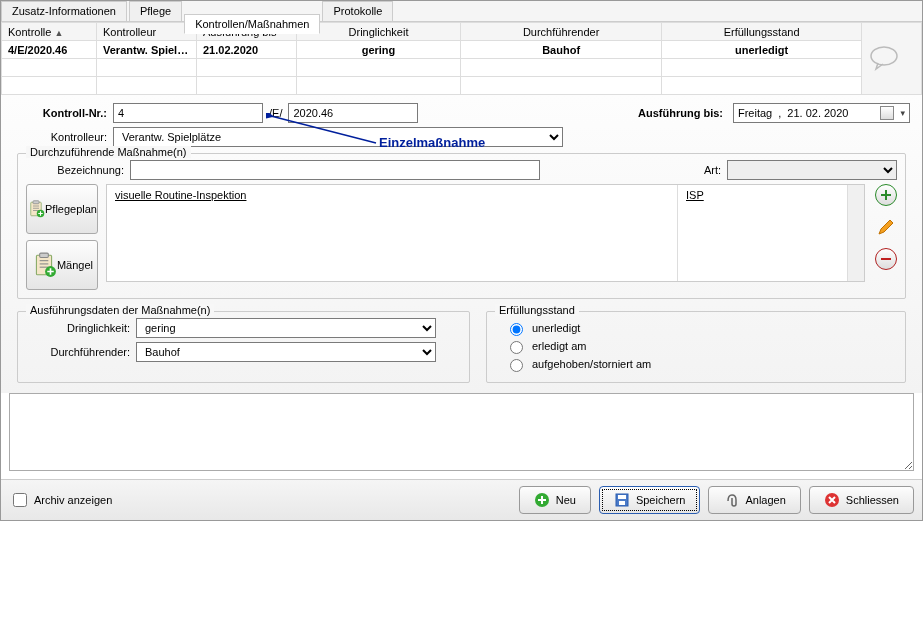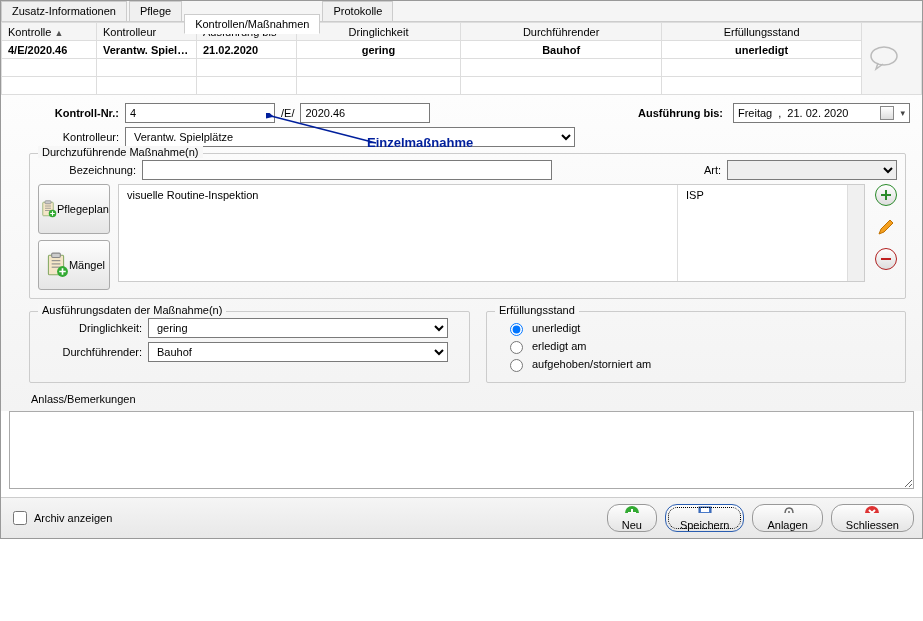--- a/index.html
+++ b/index.html
@@ -32,21 +32,21 @@
   height: 18px;
   font-weight: normal;
 }
 .grid-table th { background: #f5f5f5; }
 .grid-table th.sorted { font-style: normal; }
 .grid-table th .sort-ind { font-size:9px; color:#555; }
 .grid-table tr.datarow td { font-weight: bold; }
 .grid-table td.center, .grid-table th.center { text-align: center; }
 .bubble-cell { width: 60px; text-align:center; vertical-align: middle; }
 
-.form-area { padding: 8px 12px 4px 24px; background: linear-gradient(#fdfdfd,#f3f3f3); }
+.form-area { padding: 8px 12px 4px 12px; background: linear-gradient(#fdfdfd,#f3f3f3); }
 .row { display: flex; align-items: center; margin-bottom: 4px; }
 .lbl { width: 100px; text-align: right; padding-right: 6px; }
 .lbl.bold { font-weight: bold; }
 input[type=text], select {
   font: inherit;
   height: 20px;
   padding: 1px 4px;
   border: 1px solid #7a7a7a;
   background: #fff;
 }
@@ -78,20 +78,21 @@
 }
 .big-button svg { width: 26px; height: 26px; }
 
 .measure-table {
   flex: 1;
   border: 1px solid #ccc;
   height: 98px;
   background: #fff;
   margin-left: 8px;
   display: flex;
+  text-decoration: underline;
 }
 .measure-col1 { flex: 1; border-right: 1px solid #ddd; padding: 4px 8px; }
 .measure-col2 { width: 170px; border-right: 1px solid #ddd; padding: 4px 8px; }
 .measure-scroll { width: 16px; background: #f0f0f0; }
 
 .icon-stack { display: flex; flex-direction: column; gap: 10px; margin-left: 10px; align-items:center; }
 .round-btn {
   width: 22px; height: 22px; border-radius: 50%;
   display:flex; align-items:center; justify-content:center;
   border: 1px solid #888;
@@ -114,24 +115,23 @@
   border-top: 1px solid #ccc;
 }
 .btn {
   display: inline-flex;
   align-items: center;
   gap: 6px;
   height: 28px;
   padding: 0 14px;
   border: 1px solid #999;
   background: linear-gradient(#fdfdfd,#e5e5e5);
-  border-radius: 12px;
+  border-radius: 4px;
   cursor: pointer;
   margin-left: 8px;
-  flex-direction: column;
 }
 .btn.disabled { color: #999; cursor: default; }
 .btn.focus { outline: 1px dotted #000; outline-offset: -4px; border-color:#2a5db0; }
 
 .checkbox { display:flex; align-items:center; gap:4px; }
 input[type=checkbox]{ width:14px; height:14px; }
 
 .annotation {
   position: absolute;
   color: #001f9c;
@@ -251,21 +251,21 @@
       </div>
 
       <svg class="arrow-svg" style="left:265px; top:18px;" width="120" height="35">
         <defs>
             <marker id="ah" markerWidth="8" markerHeight="8" refX="2" refY="4" orient="auto">
               <path d="M8,0 L0,4 L8,8 Z" fill="#001f9c"></path>
             </marker>
           </defs>
         <line x1="110" y1="30" x2="5" y2="3" stroke="#001f9c" stroke-width="1.5" marker-end="url(#ah)"></line>
       </svg>
-      <div class="annotation" style="left:366px; top:40px;">Einzelmaßnahme</div>
+      <div class="annotation" style="left:378px; top:40px;">Einzelmaßnahme</div>
 
       <div class="fieldset">
         <div class="legend">Durchzuführende Maßnahme(n)</div>
 
         <div class="row" style="margin-left:24px">
           <span class="lbl" style="width:80px">Bezeichnung:</span>
           <input type="text" style="width: 410px;" value="">
           <span style="flex:1"></span>
           <span style="margin-right:6px">Art:</span>
           <select style="width:170px; background:#eee">
@@ -354,21 +354,20 @@
             <input type="radio" name="erf" style="">
             <span>erledigt am</span>
           </label>
           <label class="radio-row">
             <input type="radio" name="erf" style="">
             <span>aufgehoben/storniert am</span>
           </label>
         </div>
       </div>
 
-      <div style="margin:4px 4px 2px 6px">Anlass/Bemerkungen</div>
     </div>
 
     <textarea class="remarks" style=""></textarea>
 
     
     <div class="bottom-bar">
       <label class="checkbox">
         <input type="checkbox" style="">
         <span>Archiv anzeigen</span>
       </label>

